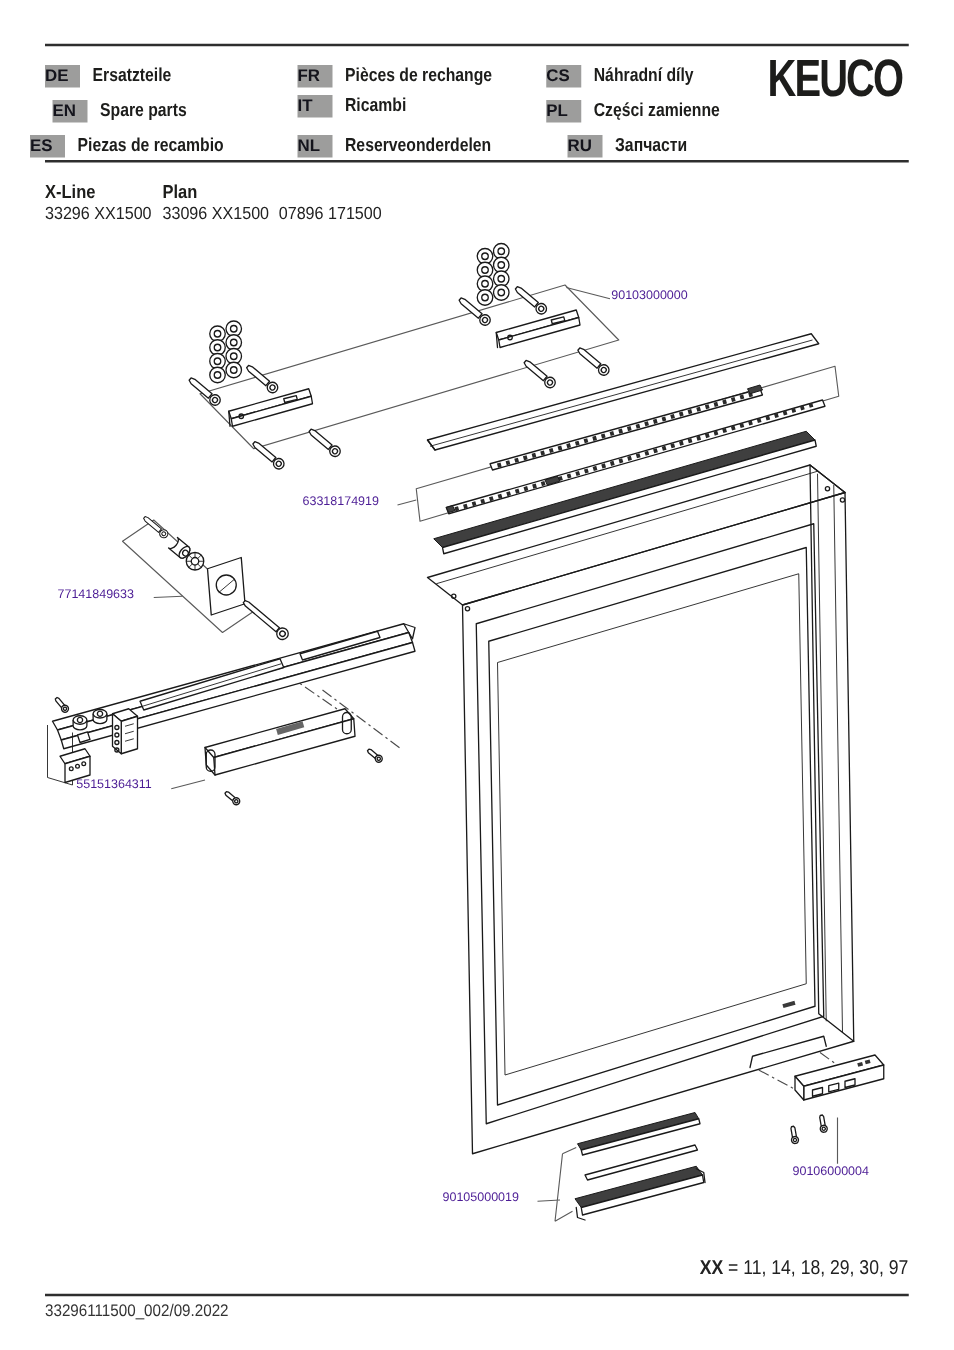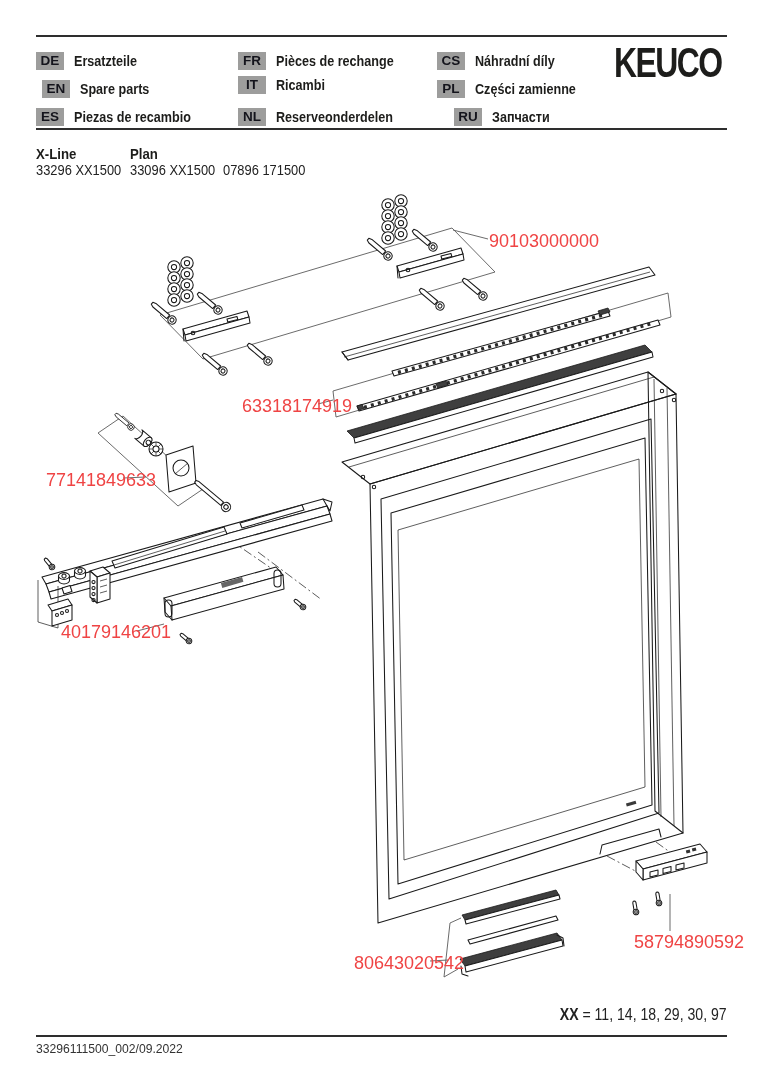--- a/index.html
+++ b/index.html
@@ -1,31 +1,31 @@
 <!DOCTYPE html>
 <html><head>
 <meta charset="utf-8">
 <style>
   html,body{margin:0;padding:0;background:#fff;}
   .page{position:relative;width:763px;height:1080px;background:#fff;overflow:hidden;
         font-family:"Liberation Sans",sans-serif;color:#1d1d1b;}
   .rule{position:absolute;left:36px;width:691px;height:2px;background:#2e2e2e;}
   .lang-row{position:absolute;height:18px;white-space:nowrap;}
-  .badge{display:inline-block;width:28px;height:18px;line-height:18px;text-align:center;
+  .badge{display:inline-block;width:28px;height:18px;line-height:18px;
          background:#9d9d9c;color:#14141c;font-weight:bold;font-size:13.5px;
          vertical-align:top;}
   .lang-label{display:inline-block;margin-left:10px;font-weight:bold;font-size:15px;
          line-height:18px;transform:scaleX(0.84);transform-origin:0 50%;white-space:nowrap;}
   .logo{position:absolute;left:614px;top:44px;font-size:42px;font-weight:700;
         letter-spacing:-2px;transform:scaleX(0.76);transform-origin:0 0;line-height:38px;}
   .series-name{position:absolute;top:145px;font-weight:bold;font-size:15px;
         transform:scaleX(0.88);transform-origin:0 0;white-space:nowrap;}
   .series-code{position:absolute;top:162px;font-size:14px;color:#222;
         transform:scaleX(0.92);transform-origin:0 0;white-space:nowrap;}
-  .part-label{position:absolute;font-size:18px;color:#ef4444;white-space:nowrap;}
+  .part-label{position:absolute;font-size:10px;color:#4c1d95;white-space:nowrap;}
   .variant-note{position:absolute;right:36px;top:1006px;font-size:16px;color:#222;
         transform:scaleX(0.88);transform-origin:100% 0;white-space:nowrap;}
   .variant-note b{font-weight:bold;}
   .doc-id{position:absolute;left:36px;top:1041px;font-size:13.5px;color:#333;
         transform:scaleX(0.9);transform-origin:0 0;white-space:nowrap;}
   svg{position:absolute;left:0;top:0;}
   .ln{fill:none;stroke:#1a1a1a;stroke-width:1.05;stroke-linejoin:round;stroke-linecap:round;}
   .wh{fill:#fff;stroke:#1a1a1a;stroke-width:1.05;stroke-linejoin:round;}
   .thin{fill:none;stroke:#1a1a1a;stroke-width:0.7;}
   .guide{fill:none;stroke:#5a5a5a;stroke-width:0.9;stroke-linejoin:round;}
@@ -222,21 +222,21 @@
   </svg>
 
   <div class="rule" style="top:35px"></div>
 
   <div class="lang-row" style="left:36px;top:52px">
     <span class="badge">DE</span><span class="lang-label">Ersatzteile</span>
   </div>
   <div class="lang-row" style="left:42px;top:80px">
     <span class="badge">EN</span><span class="lang-label">Spare parts</span>
   </div>
-  <div class="lang-row" style="left:36px;top:108px">
+  <div class="lang-row" style="left:24px;top:108px">
     <span class="badge">ES</span><span class="lang-label">Piezas de recambio</span>
   </div>
   <div class="lang-row" style="left:238px;top:52px">
     <span class="badge">FR</span><span class="lang-label">Pièces de rechange</span>
   </div>
   <div class="lang-row" style="left:238px;top:76px">
     <span class="badge">IT</span><span class="lang-label">Ricambi</span>
   </div>
   <div class="lang-row" style="left:238px;top:108px">
     <span class="badge">NL</span><span class="lang-label">Reserveonderdelen</span>
@@ -257,22 +257,22 @@
 
   <span class="series-name" style="left:36px">X-Line</span>
   <span class="series-name" style="left:130px">Plan</span>
   <span class="series-code" style="left:36px">33296 XX1500</span>
   <span class="series-code" style="left:130px">33096 XX1500</span>
   <span class="series-code" style="left:223px">07896 171500</span>
 
   <div class="part-label" style="left:489px;top:231px">90103000000</div>
   <div class="part-label" style="left:242px;top:396px">63318174919</div>
   <div class="part-label" style="left:46px;top:470px">77141849633</div>
-  <div class="part-label" style="left:61px;top:622px">40179146201</div>
-  <div class="part-label" style="left:354px;top:953px">80643020542</div>
-  <div class="part-label" style="left:634px;top:932px">58794890592</div>
+  <div class="part-label" style="left:61px;top:622px">55151364311</div>
+  <div class="part-label" style="left:354px;top:953px">90105000019</div>
+  <div class="part-label" style="left:634px;top:932px">90106000004</div>
 
   <div class="variant-note"><b>XX</b><span> = 11, 14, 18, 29, 30, 97</span></div>
 
   <div class="rule" style="top:1035px"></div>
   <div class="doc-id">33296111500_002/09.2022</div>
 
 </div>
 
 </body></html>

